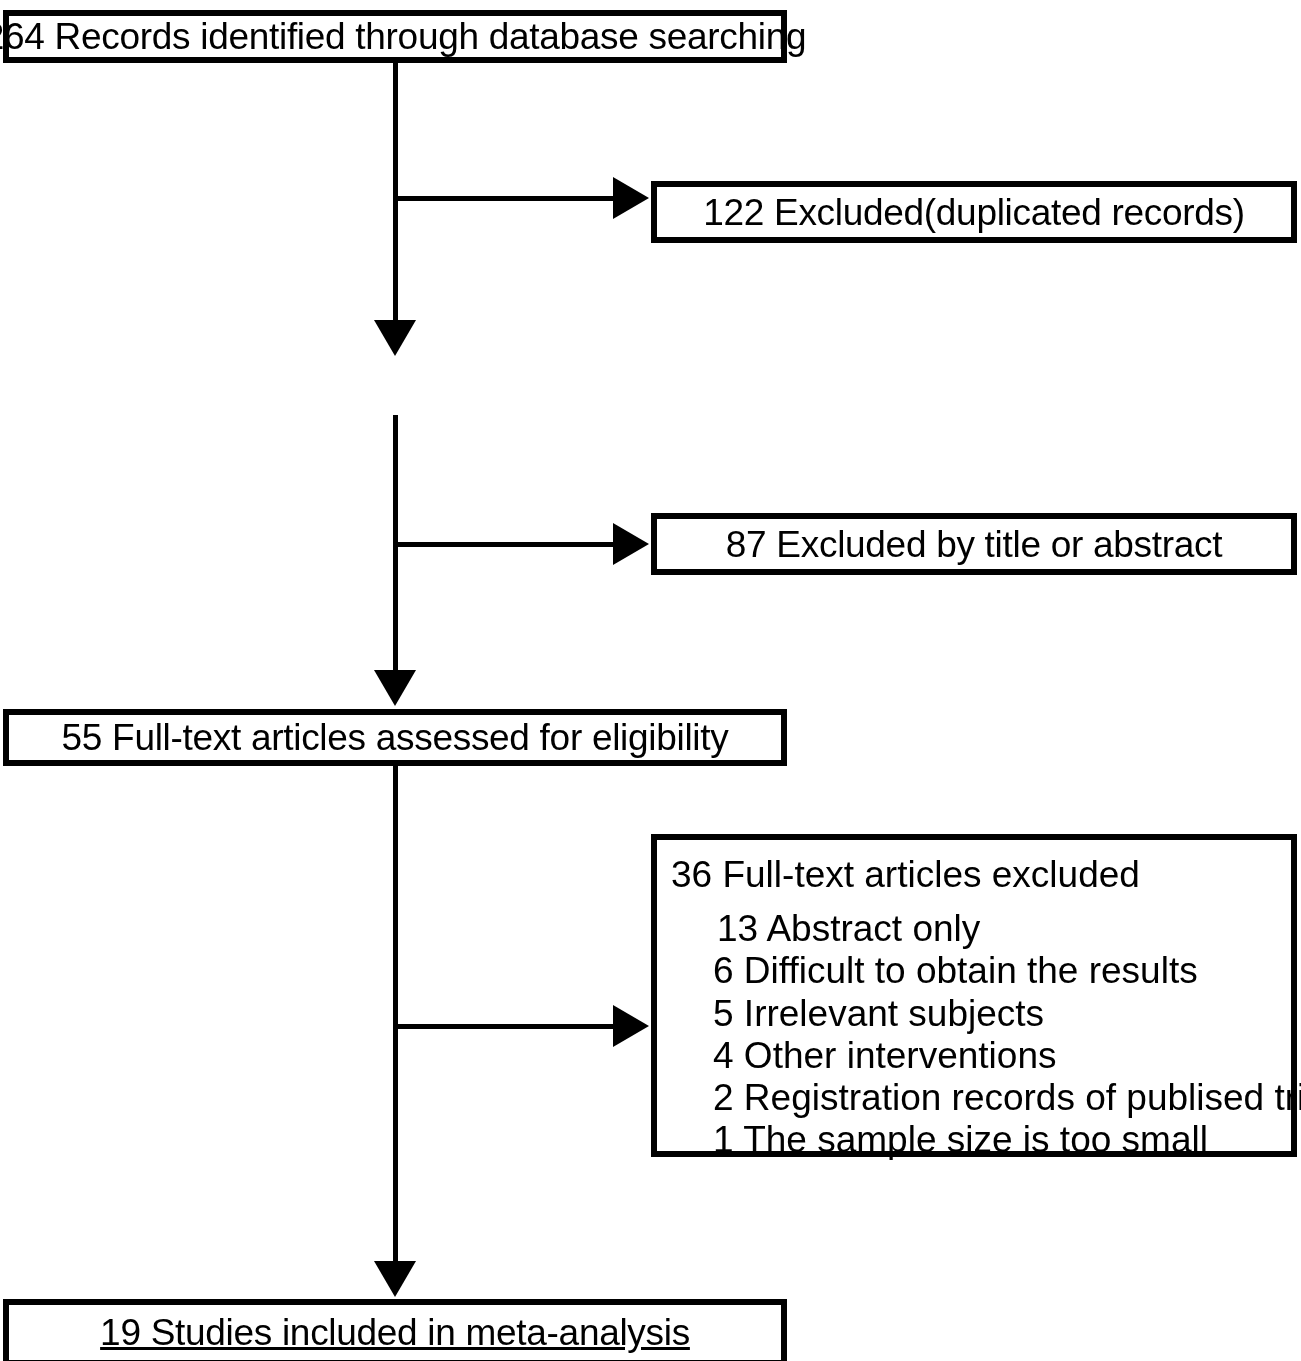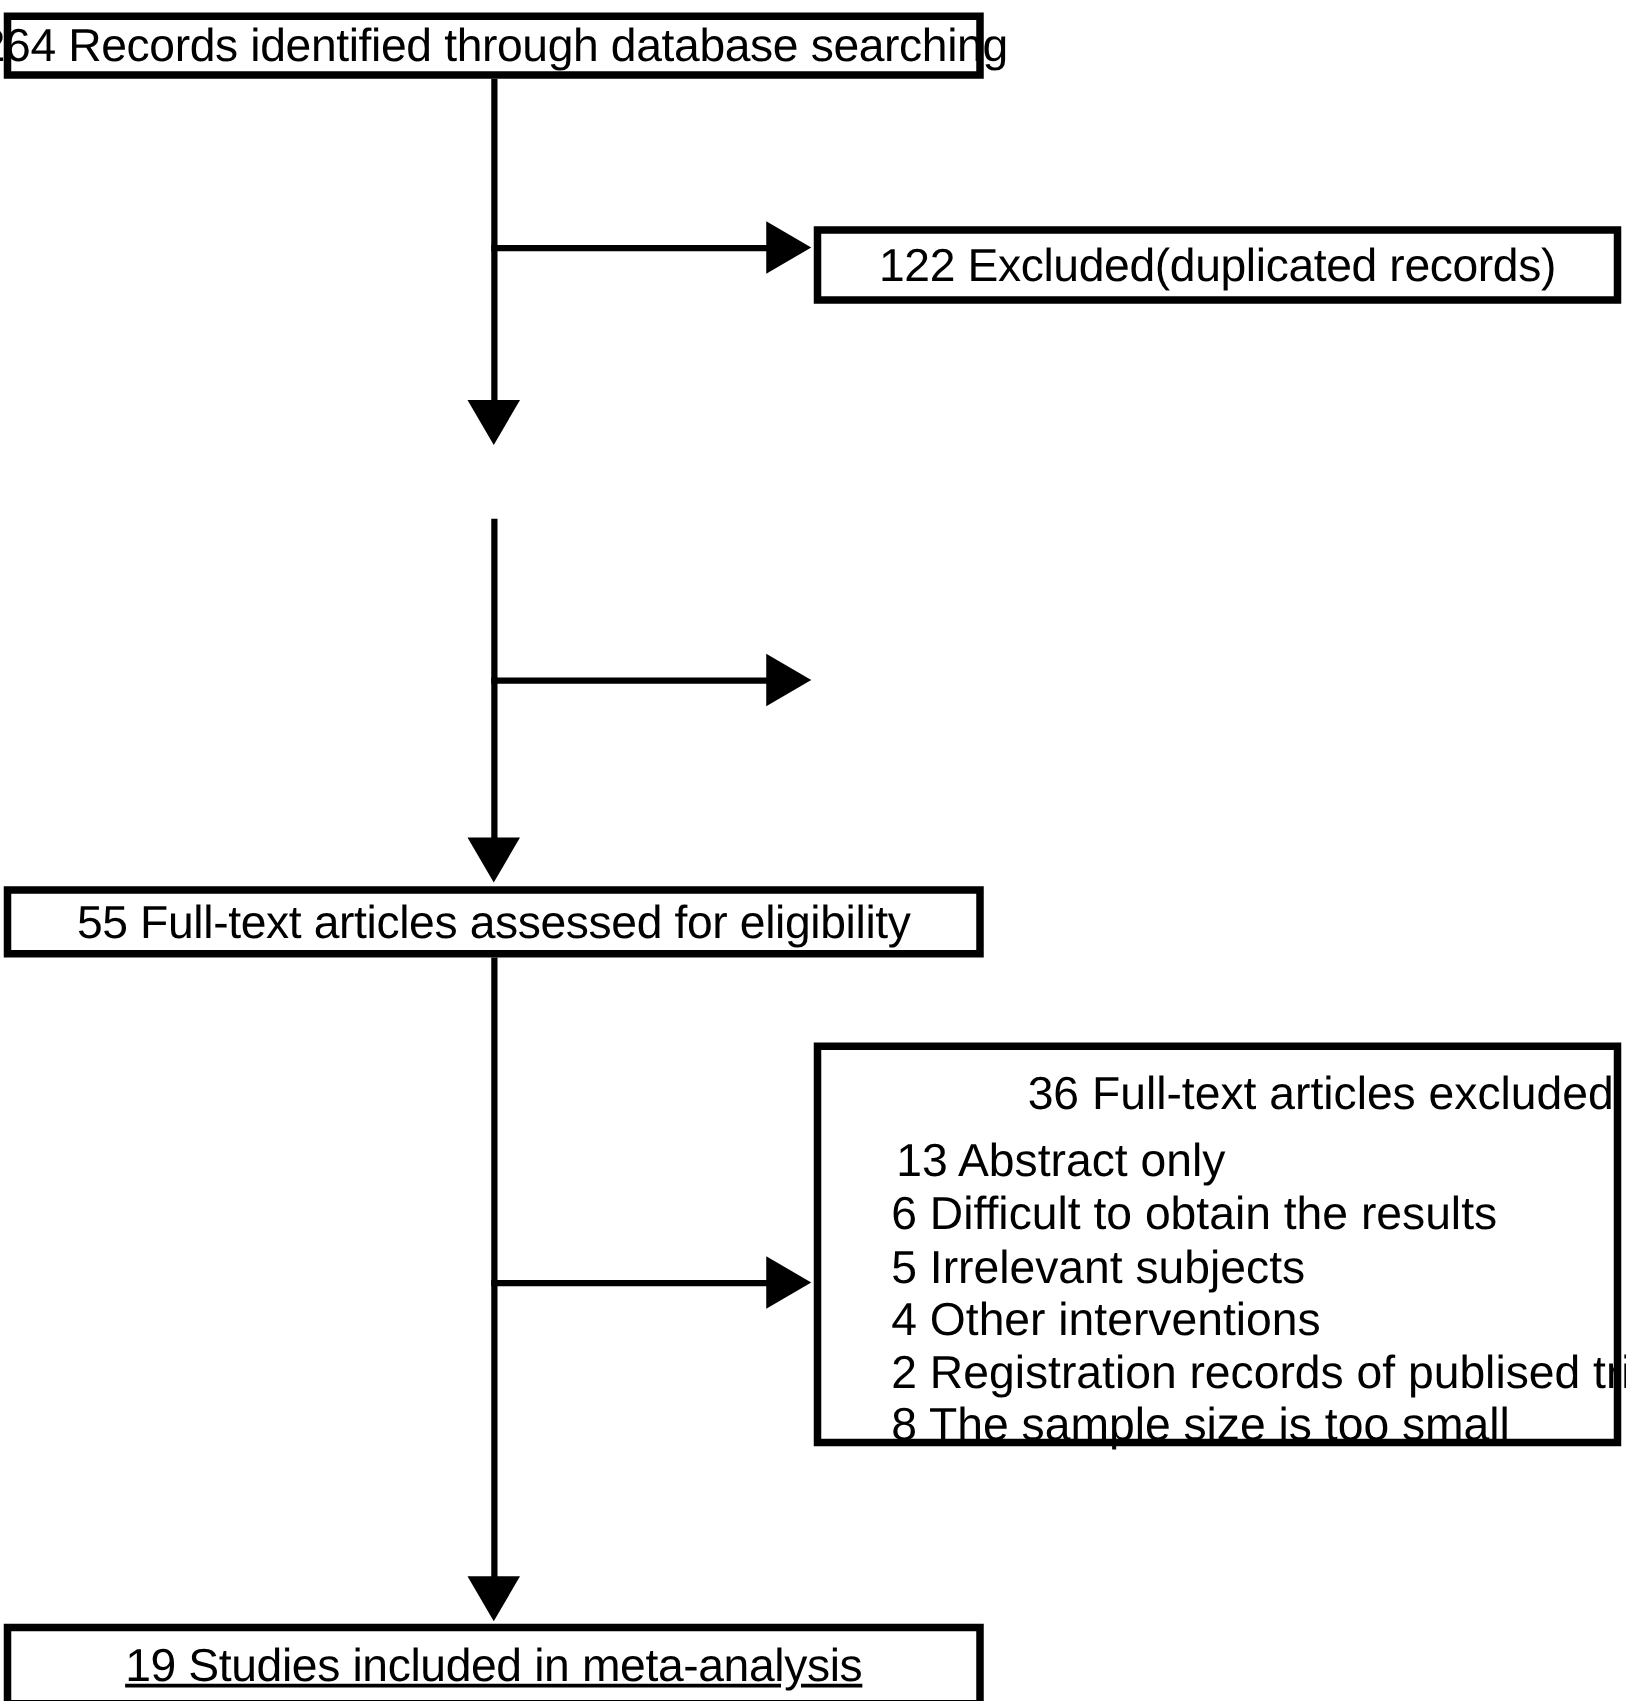--- a/index.html
+++ b/index.html
@@ -42,21 +42,20 @@
   #box-fulltext   { left: 3px;   top: 709px;  width: 784px;  height: 57px; }
   #box-excluded   { left: 651px; top: 834px;  width: 646px;  height: 323px;
                     display: block; padding: 14px 0 0 14px; }
   #box-included   { left: 3px;   top: 1299px; width: 784px;  height: 67px; text-decoration: underline; }
 
   
   .excl-head {
     font-size: 37px;
     white-space: nowrap;
     line-height: 1.14;
-    text-align: right;
   }
   .excl-list {
     margin: 12px;
     padding: 0;
     list-style: none;
   }
   .excl-list li {
     font-size: 37px;
     white-space: nowrap;
     line-height: 1.14;
@@ -132,39 +131,42 @@
   <div class="node center" id="box-duplicates">
     <span class="node-text">122 Excluded(duplicated records)</span>
   </div>
 
 
   <div class="vline" id="trunk-2"></div>
   <div class="arrow-down" id="trunk-2-head"></div>
   <div class="hline" id="branch-2"></div>
   <div class="arrow-right" id="branch-2-head"></div>
 
+  <div class="node center" id="box-title-abs">
+    <span class="node-text">87 Excluded by title or abstract</span>
+  </div>
 
   <div class="node center" id="box-fulltext">
     <span class="node-text">55 Full-text articles assessed for eligibility</span>
   </div>
 
   <div class="vline" id="trunk-3"></div>
   <div class="arrow-down" id="trunk-3-head"></div>
   <div class="hline" id="branch-3"></div>
   <div class="arrow-right" id="branch-3-head"></div>
 
   <div class="node" id="box-excluded">
     <div class="excl-head">36 Full-text articles excluded</div>
     <ul class="excl-list">
       <li>13 Abstract only</li>
       <li class="narrow">6 Difficult to obtain the results</li>
       <li class="narrow">5 Irrelevant subjects</li>
       <li class="narrow">4 Other interventions</li>
       <li class="narrow">2 Registration records of publised trials</li>
-      <li class="narrow">8 The sample size is too small</li>
+      <li class="narrow">1 The sample size is too small</li>
     </ul>
   </div>
 
   <div class="node center" id="box-included">
     <span class="node-text">19 Studies included in meta-analysis</span>
   </div>
 
 </div>
 
 </body></html>

